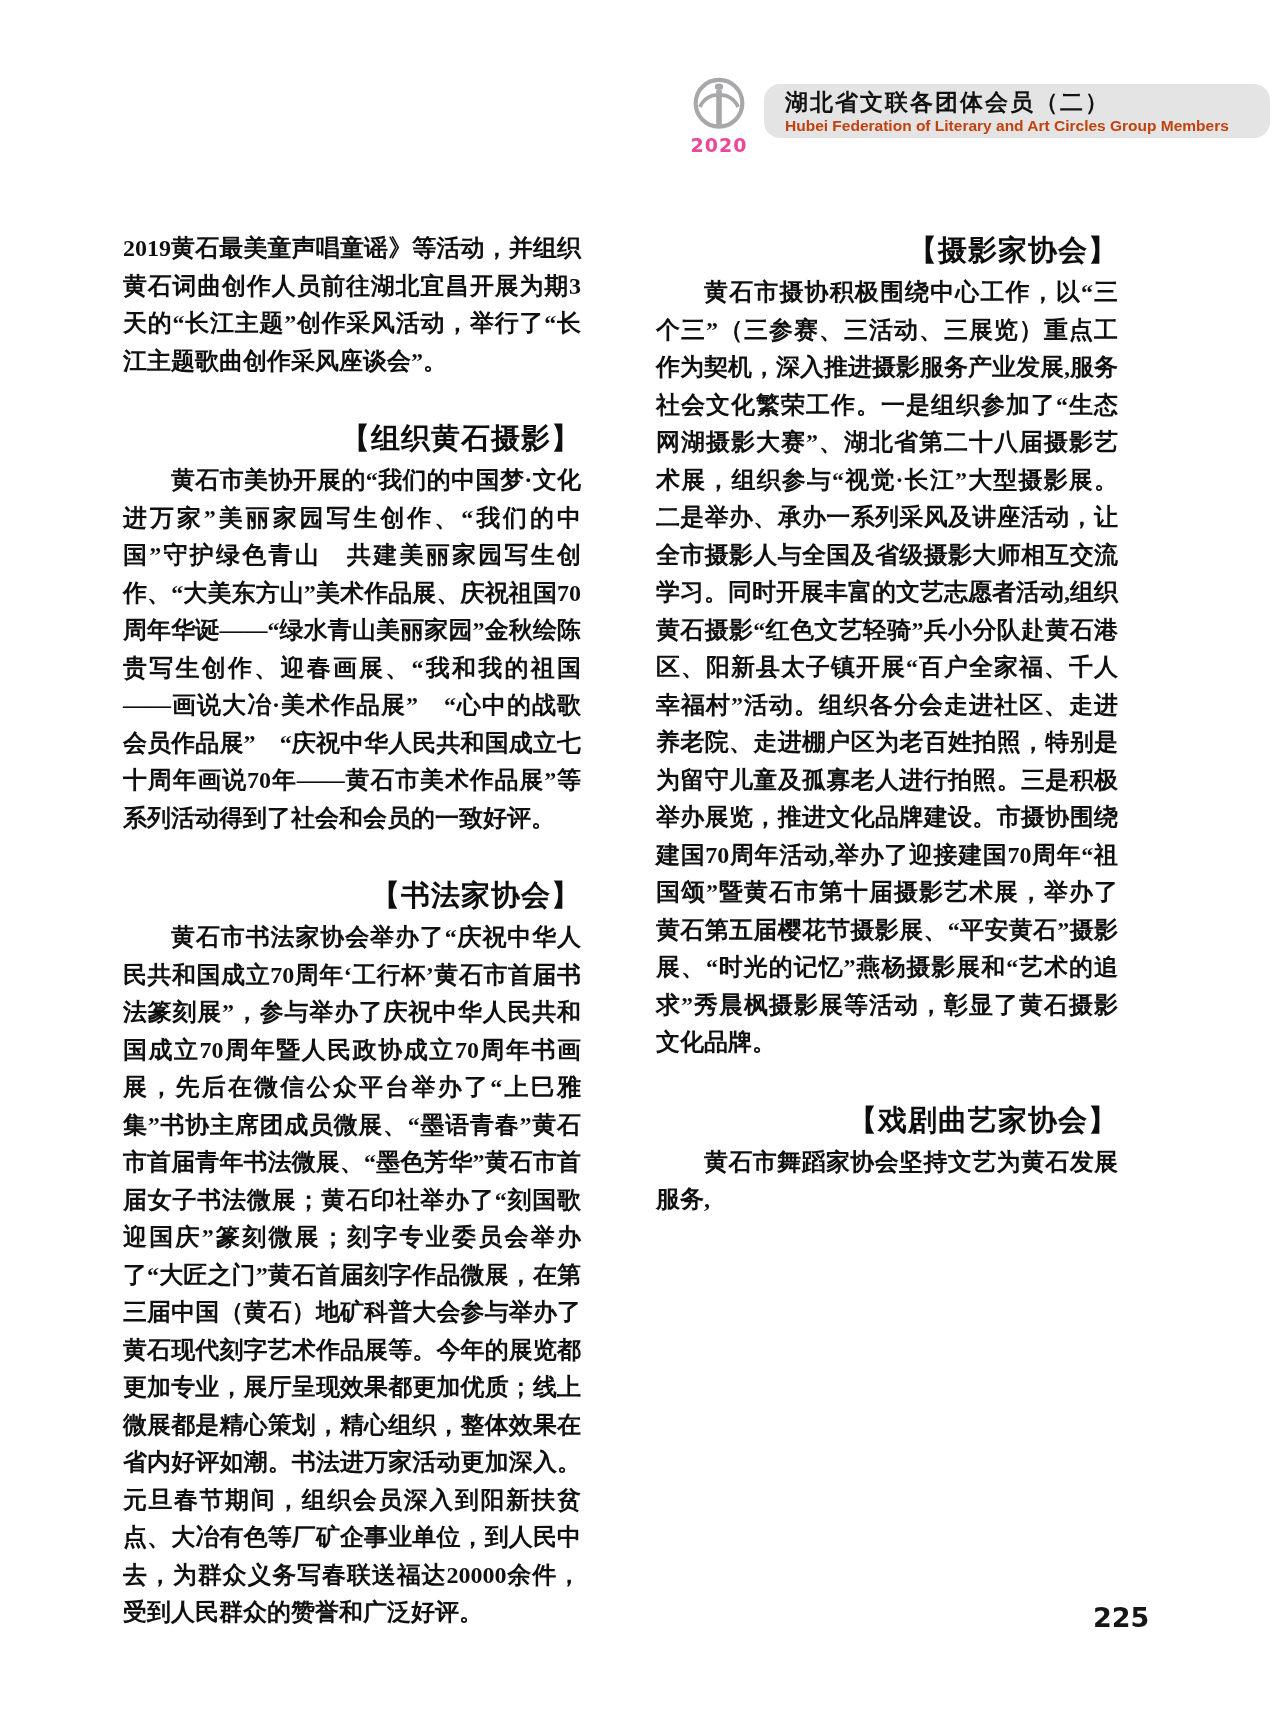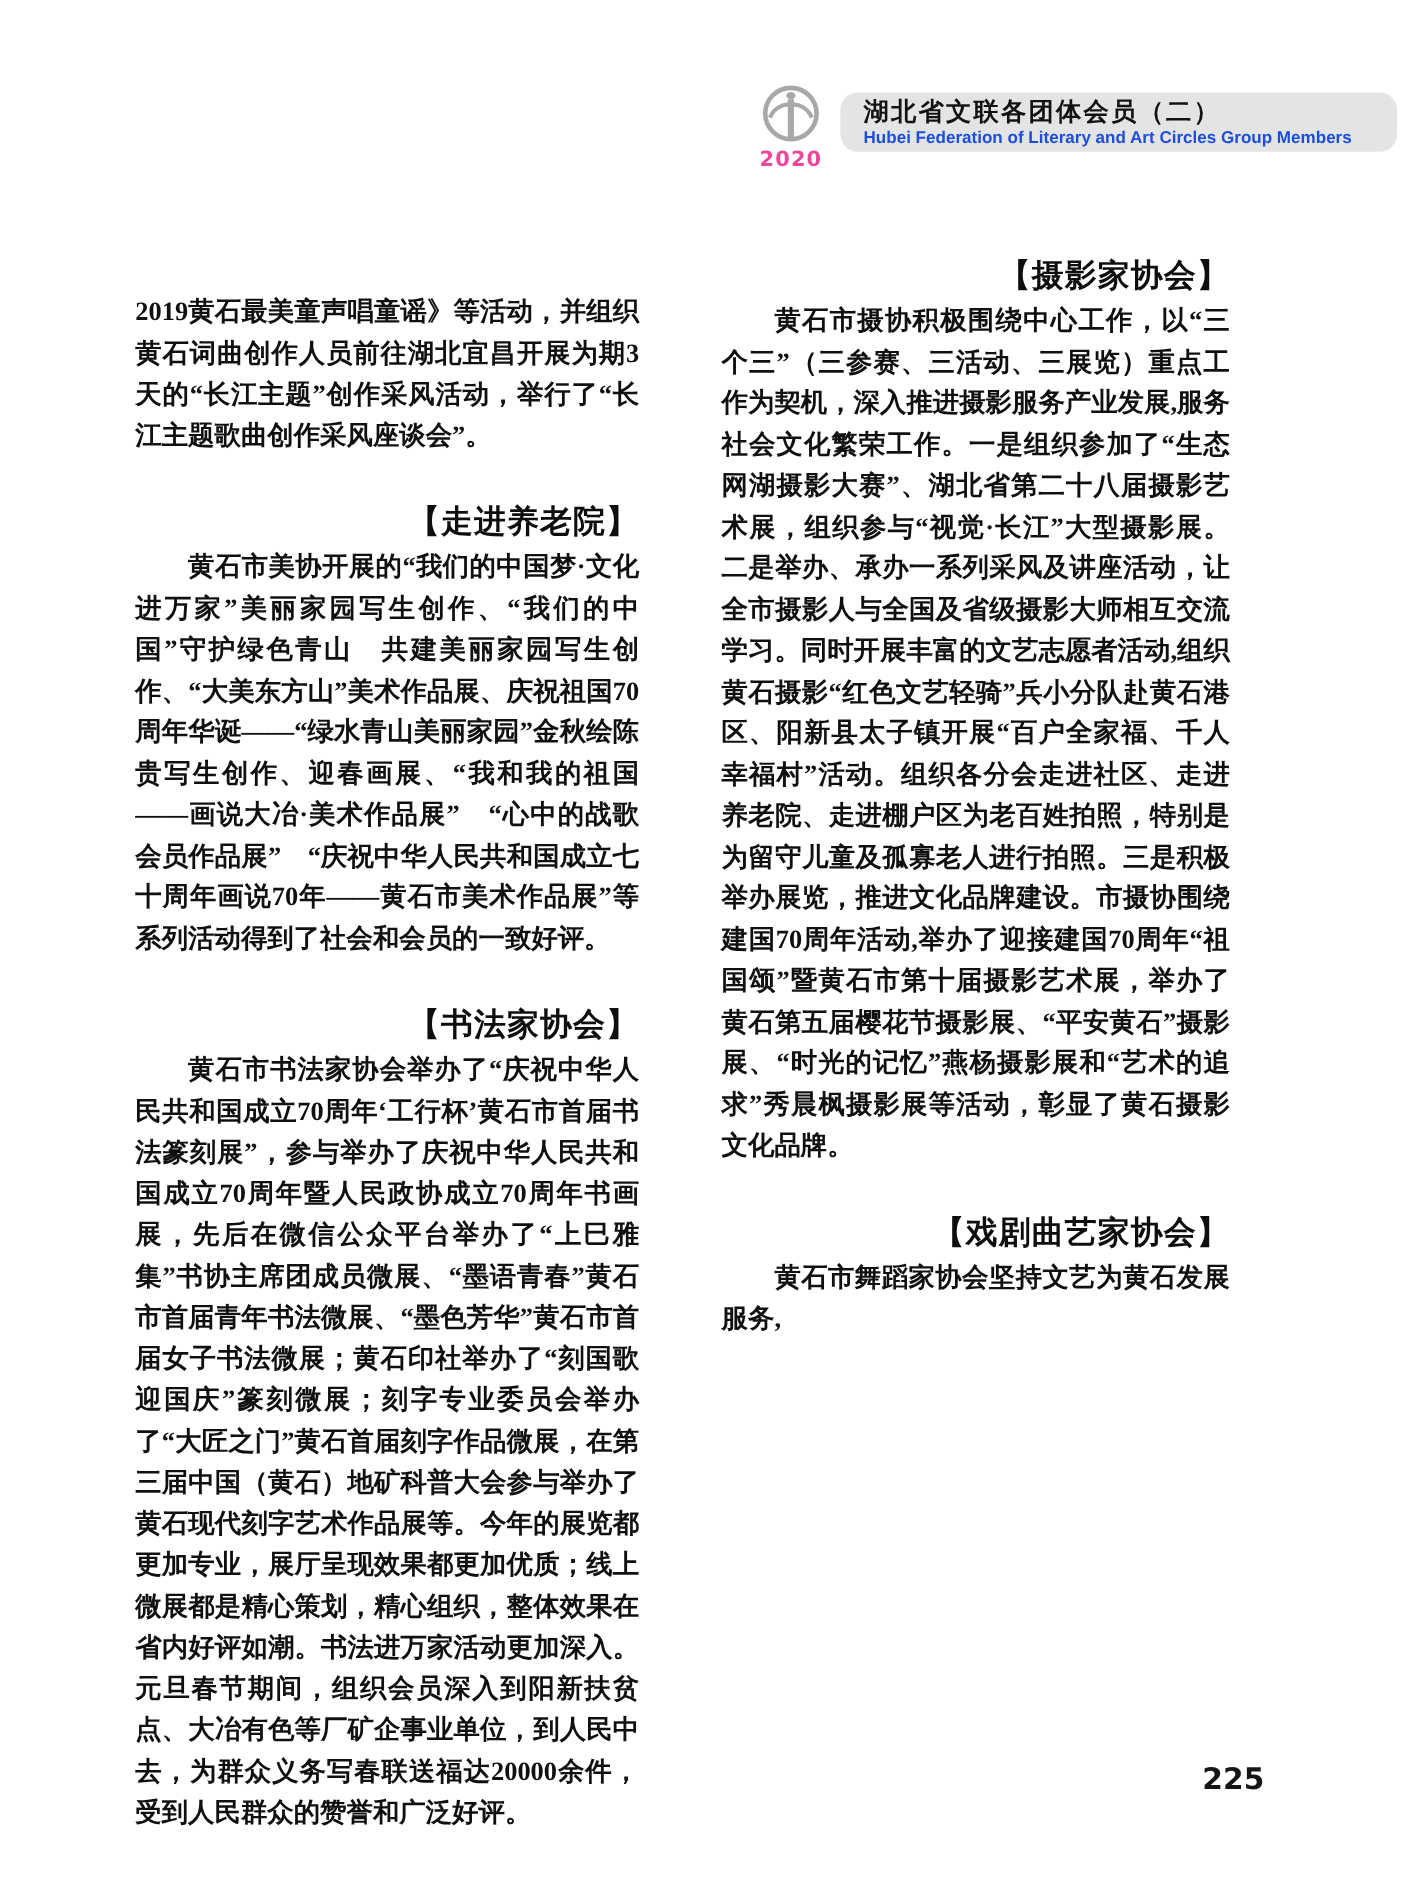--- a/index.html
+++ b/index.html
@@ -42,40 +42,40 @@
     font-size: 23px;
     letter-spacing: 2px;
     color: #121212;
     line-height: 30px;
     white-space: nowrap;
   }
   .banner-en {
     font-family: "Liberation Sans", "DejaVu Sans", sans-serif;
     font-weight: bold;
     font-size: 15.5px;
-    color: #1d4ed8;
+    color: #c2410c;
     line-height: 18px;
     white-space: nowrap;
   }
 
   
   .column {
     position: absolute;
     top: 230px;
     font-size: 24px;
     line-height: 37.5px;
     text-align: justify;
     font-weight: 600;
     color: #101010;
   }
   .column-left  { left: 123px; width: 458px; }
   .column-right { left: 656px; width: 462px; }
 
   .para { text-indent: 2em; }
-  .para.no-indent { text-indent: 0; margin-top: 36px; }
+  .para.no-indent { text-indent: 0; }
 
   .heading {
     font-family: "DejaVu Sans", "Liberation Sans", sans-serif;
     font-size: 29px;
     font-weight: bold;
     line-height: 41px;
     letter-spacing: 1px;
     margin: 38px 0 3px 0;
     color: #0e0e0e;
     text-align: right;
@@ -110,21 +110,21 @@
     </div>
     <div class="banner">
       <div class="banner-zh">湖北省文联各团体会员（二）</div>
       <div class="banner-en">Hubei Federation of Literary and Art Circles Group Members</div>
     </div>
   </header>
 
   <main>
     <div class="column column-left">
       <p class="para no-indent">2019黄石最美童声唱童谣》等活动，并组织黄石词曲创作人员前往湖北宜昌开展为期3天的“长江主题”创作采风活动，举行了“长江主题歌曲创作采风座谈会”。</p>
-      <h2 class="heading">【走进养老院】</h2>
+      <h2 class="heading">【组织黄石摄影】</h2>
       <p class="para">黄石市美协开展的“我们的中国梦·文化进万家”美丽家园写生创作、“我们的中国”守护绿色青山　共建美丽家园写生创作、“大美东方山”美术作品展、庆祝祖国70周年华诞——“绿水青山美丽家园”金秋绘陈贵写生创作、迎春画展、“我和我的祖国——画说大冶·美术作品展”　“心中的战歌会员作品展”　“庆祝中华人民共和国成立七十周年画说70年——黄石市美术作品展”等系列活动得到了社会和会员的一致好评。</p>
       <h2 class="heading">【书法家协会】</h2>
       <p class="para">黄石市书法家协会举办了“庆祝中华人民共和国成立70周年‘工行杯’黄石市首届书法篆刻展”，参与举办了庆祝中华人民共和国成立70周年暨人民政协成立70周年书画展，先后在微信公众平台举办了“上巳雅集”书协主席团成员微展、“墨语青春”黄石市首届青年书法微展、“墨色芳华”黄石市首届女子书法微展；黄石印社举办了“刻国歌迎国庆”篆刻微展；刻字专业委员会举办了“大匠之门”黄石首届刻字作品微展，在第三届中国（黄石）地矿科普大会参与举办了黄石现代刻字艺术作品展等。今年的展览都更加专业，展厅呈现效果都更加优质；线上微展都是精心策划，精心组织，整体效果在省内好评如潮。书法进万家活动更加深入。元旦春节期间，组织会员深入到阳新扶贫点、大冶有色等厂矿企事业单位，到人民中去，为群众义务写春联送福达20000余件，受到人民群众的赞誉和广泛好评。</p>
     </div>
 
     <div class="column column-right">
       <h2 class="heading">【摄影家协会】</h2>
       <p class="para">黄石市摄协积极围绕中心工作，以“三个三”（三参赛、三活动、三展览）重点工作为契机，深入推进摄影服务产业发展,服务社会文化繁荣工作。一是组织参加了“生态网湖摄影大赛”、湖北省第二十八届摄影艺术展，组织参与“视觉·长江”大型摄影展。二是举办、承办一系列采风及讲座活动，让全市摄影人与全国及省级摄影大师相互交流学习。同时开展丰富的文艺志愿者活动,组织黄石摄影“红色文艺轻骑”兵小分队赴黄石港区、阳新县太子镇开展“百户全家福、千人幸福村”活动。组织各分会走进社区、走进养老院、走进棚户区为老百姓拍照，特别是为留守儿童及孤寡老人进行拍照。三是积极举办展览，推进文化品牌建设。市摄协围绕建国70周年活动,举办了迎接建国70周年“祖国颂”暨黄石市第十届摄影艺术展，举办了黄石第五届樱花节摄影展、“平安黄石”摄影展、“时光的记忆”燕杨摄影展和“艺术的追求”秀晨枫摄影展等活动，彰显了黄石摄影文化品牌。</p>
       <h2 class="heading">【戏剧曲艺家协会】</h2>
       <p class="para">黄石市舞蹈家协会坚持文艺为黄石发展服务,</p>

